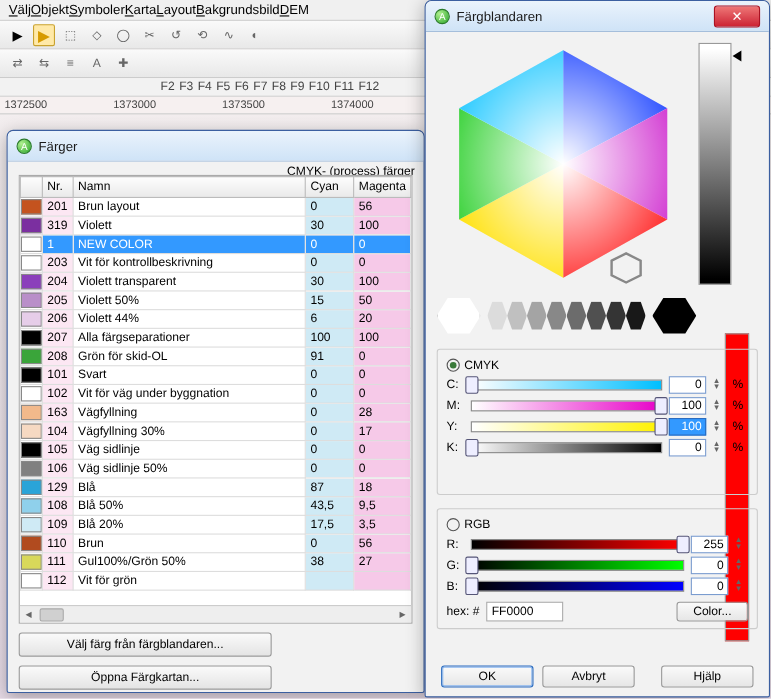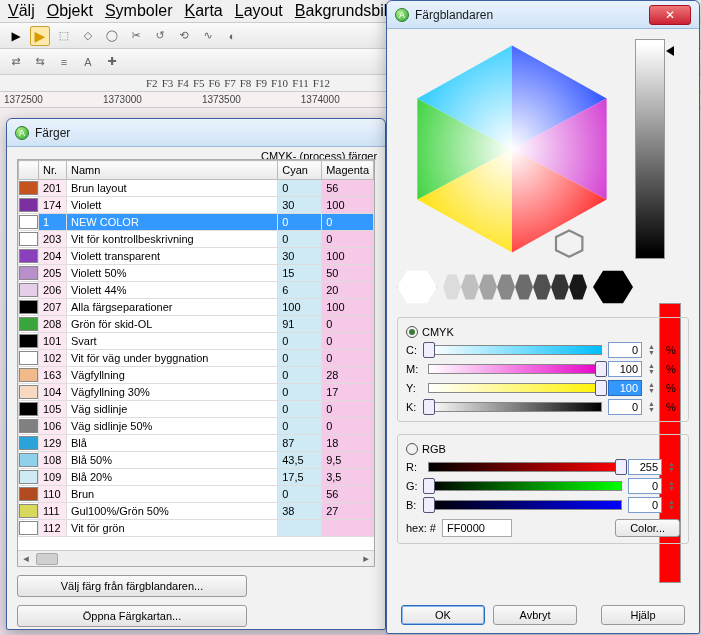--- a/index.html
+++ b/index.html
@@ -16,23 +16,22 @@
 
   
   .app-bg {
     position: absolute;
     top: 0; left: 0; right: 0; bottom: 0;
     background: linear-gradient(#f5f1f0, #e8dce8);
   }
 
   .menubar {
     display: flex;
-    gap: 12px;
     padding: 2px 8px;
-    font-size: 16px;
+    font-size: 12px;
     background: #f0f0f0;
     border-bottom: 1px solid #ccc;
   }
   .menubar span { cursor: default; }
   .menubar u { text-decoration: underline; }
 
   .toolbar {
     display: flex;
     gap: 4px;
     padding: 3px 6px;
@@ -46,21 +45,21 @@
     border: 1px solid transparent;
     border-radius: 2px;
     display: flex; align-items: center; justify-content: center;
     color: #666;
   }
   .toolbar .tbtn.active { background:#ffe9a8; border-color:#c9a22f;}
   .toolbar .play { color:#000; font-size:12px;}
   .toolbar .arrow-y { color:#d79b00; font-size:14px;}
 
   .fkeys { display:flex; gap:6px; padding:2px 6px; font-size:11px; color:#444; background:#f2f2f2; border-bottom:1px solid #ccc;}
-  .fkeys span { padding:0 2px;font-family:Liberation Serif, serif; }
+  .fkeys span { padding:0 2px; }
 
   .ruler {
     display:flex;
     font-size:10px;
     color:#444;
     background:#f6f0f0;
     padding:2px 4px;
     border-bottom:1px solid #ccc;
     gap: 60px;
   }
@@ -207,21 +206,21 @@
     clip-path: polygon(25% 5%,75% 5%,100% 50%,75% 95%,25% 95%,0 50%);
   }
 
   .model-block {
     border:1px solid #ccc;
     border-radius:3px;
     margin-top:12px;
     padding: 8px 8px 6px 8px;
     position:relative;
   }
-  .model-block.cmykb { height:105px; }
+  .model-block.cmykb { height:133px; }
   .channel-row {
     display:flex; align-items:center; gap:6px; margin:3px 0;
     font-size:11px;
   }
   .channel-row .lbl { width:16px; }
   .channel-row .slider {
     flex:1; height:10px; position:relative; border:1px solid #888;
   }
   .channel-row input.val {
     width:34px; font-size:11px; text-align:right; padding:1px 3px;
@@ -341,21 +340,21 @@
               </td>
               <td class="nr">201</td>
               <td class="name">Brun layout</td>
               <td class="cyan">0</td>
               <td class="mag">56</td>
             </tr>
             <tr>
               <td class="swatch">
                 <div style="background:#7b2fa0;border:1px solid #888"></div>
               </td>
-              <td class="nr">174</td>
+              <td class="nr">319</td>
               <td class="name">Violett</td>
               <td class="cyan">30</td>
               <td class="mag">100</td>
             </tr>
             <tr class="sel">
               <td class="swatch">
                 <div style="background:#ffffff;border:1px solid #888"></div>
               </td>
               <td class="nr">1</td>
               <td class="name">NEW COLOR</td>

